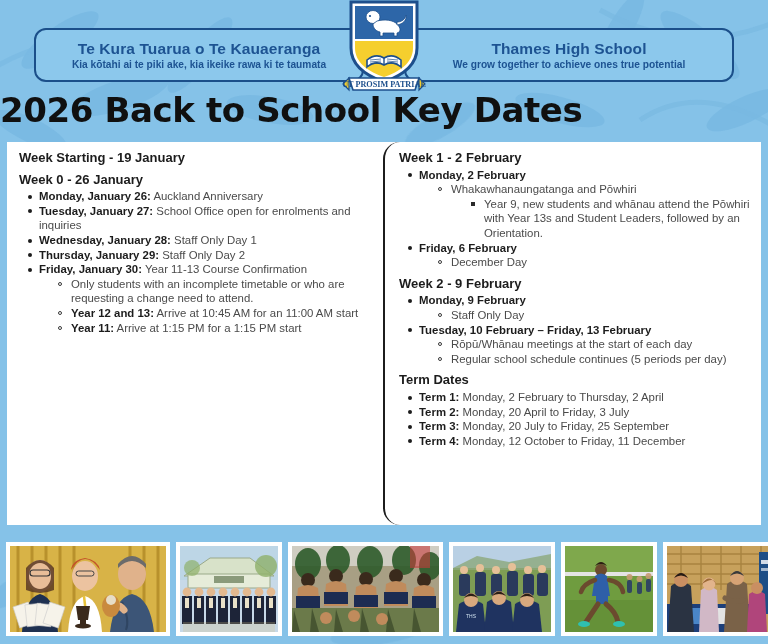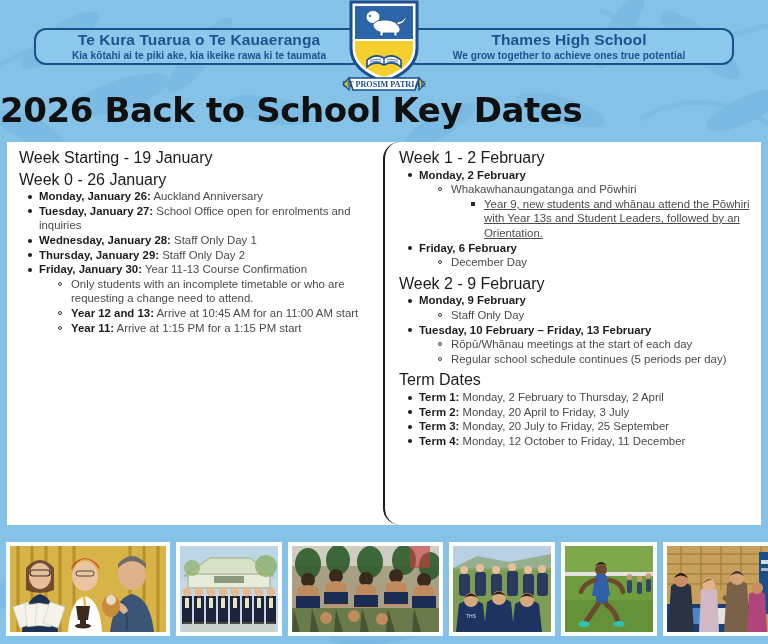--- a/index.html
+++ b/index.html
@@ -16,21 +16,21 @@
     overflow:hidden;
     pointer-events:none;
   }
   #bg-pattern svg{position:absolute;top:0;left:0;}
 
   
   #header{
     position:absolute;top:0;left:0;width:768px;height:86px;
   }
   .ribbon{
-    position:absolute;top:28px;height:37px;
+    position:absolute;top:28px;height:54px;
     background:#8cc8ec;
     border:2px solid #1b4f8a;
     box-sizing:border-box;
     display:flex;flex-direction:column;
     align-items:center;justify-content:center;
   }
   #ribbon-left{left:34px;width:330px;border-radius:12px;}
   #ribbon-right{left:404px;width:330px;border-radius:12px;}
   .ribbon .r-title{
     color:#1d5392;font-weight:bold;font-size:15.5px;
@@ -65,21 +65,21 @@
     box-sizing:border-box;
     padding:6px 10px 0 10px;
     font-size:11.4px;
     color:#4a4a4a;
     line-height:14.6px;
   }
   #col-left{width:376px;}
   #col-right{width:378px;border-left:2px solid #1c1c1c;padding-left:12px;border-radius:17px;}
 
   .sec-head{
-    font-weight:normal;color:#1c1c1c;font-size:16px;
+    font-weight:bold;color:#1c1c1c;font-size:13px;
     margin:7px 0 2px 2px;
   }
   .sec-head.first{margin-top:3px;}
 
   ul{list-style:none;margin:0;padding:0;}
   li{position:relative;margin:0 0 0 0;padding:0 0 0 16px;}
   
   .lv1 > li::before{
     content:"";position:absolute;left:6px;top:5.6px;
     width:4px;height:4px;border-radius:50%;
@@ -90,21 +90,21 @@
   .lv2{margin-left:17px;}
   .lv2 > li{padding-left:15px;}
   .lv2 > li::before{
     content:"";position:absolute;left:2px;top:5px;
     width:4px;height:4px;border-radius:50%;
     border:1px solid #3a3a3a;background:transparent;
     box-sizing:border-box;
   }
   
   .lv3{margin-left:18px;}
-  .lv3 > li{padding-left:15px;text-decoration:underline;}
+  .lv3 > li{padding-left:15px;}
   .lv3 > li::before{
     content:"";position:absolute;left:2px;top:5.3px;
     width:4px;height:4px;border-radius:0;
     background:#2a2a2a;
   }
   b.lbl{color:#1c1c1c;font-weight:bold;}
 
   
   #photo-strip{
     position:absolute;left:0;top:533px;width:768px;height:111px;

